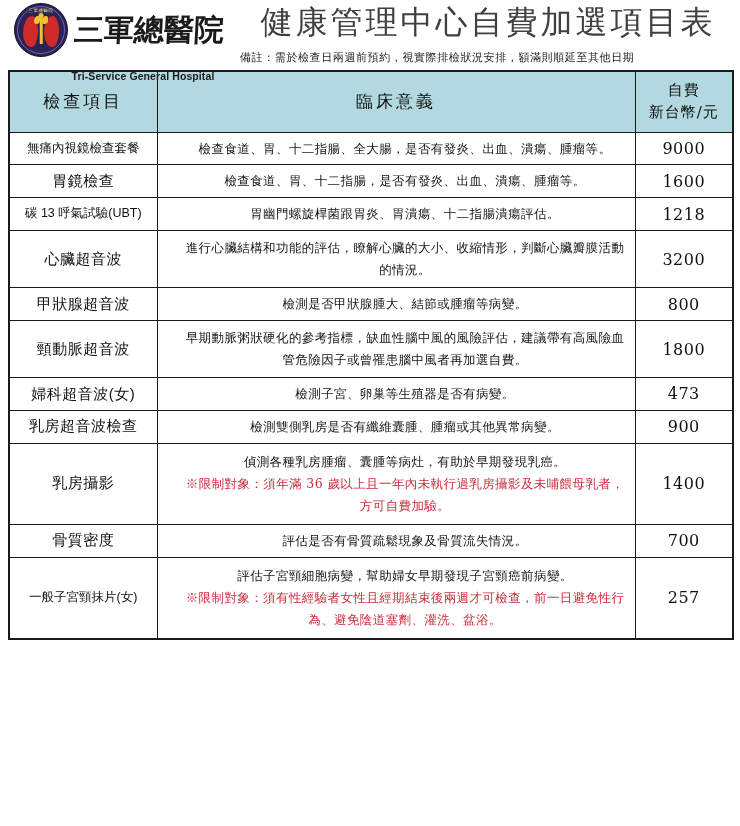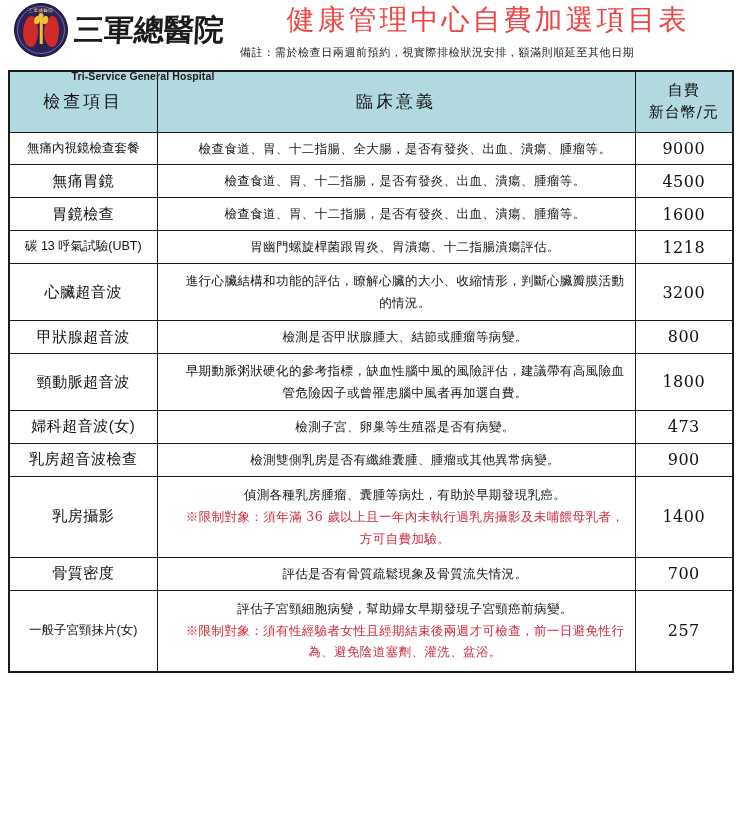--- a/index.html
+++ b/index.html
@@ -153,25 +153,25 @@
     letter-spacing: 0.1px;
   }
 
   .title-block {
     flex: 1 1 auto;
     padding-top: 4px;
     padding-right: 4px;
   }
   .doc-title {
     font-family: "DejaVu Serif", serif;
-    font-size: 28px;
+    font-size: 32px;
     font-weight: 400;
     letter-spacing: 3px;
     text-align: center;
-    color: #ef4444;
+    color: #404040;
     line-height: 1.15;
     white-space: nowrap;
   }
   .doc-note {
     font-family: "DejaVu Serif", serif;
     font-size: 11px;
     letter-spacing: 0.6px;
     color: #222;
     text-align: left;
     margin-top: 9px;
@@ -308,25 +308,20 @@
           </th>
         </tr>
       </thead>
       <tbody>
           <tr>
             <td class="item small">無痛內視鏡檢查套餐</td>
             <td class="desc"><span>檢查食道、胃、十二指腸、全大腸，是否有發炎、出血、潰瘍、腫瘤等。</span></td>
             <td class="price">9000</td>
           </tr>
           <tr>
-            <td class="item">無痛胃鏡</td>
-            <td class="desc"><span>檢查食道、胃、十二指腸，是否有發炎、出血、潰瘍、腫瘤等。</span></td>
-            <td class="price">4500</td>
-          </tr>
-          <tr>
             <td class="item">胃鏡檢查</td>
             <td class="desc"><span>檢查食道、胃、十二指腸，是否有發炎、出血、潰瘍、腫瘤等。</span></td>
             <td class="price">1600</td>
           </tr>
           <tr>
             <td class="item small">碳 13 呼氣試驗(UBT)</td>
             <td class="desc"><span>胃幽門螺旋桿菌跟胃炎、胃潰瘍、十二指腸潰瘍評估。</span></td>
             <td class="price">1218</td>
           </tr>
           <tr class="r-tall">

